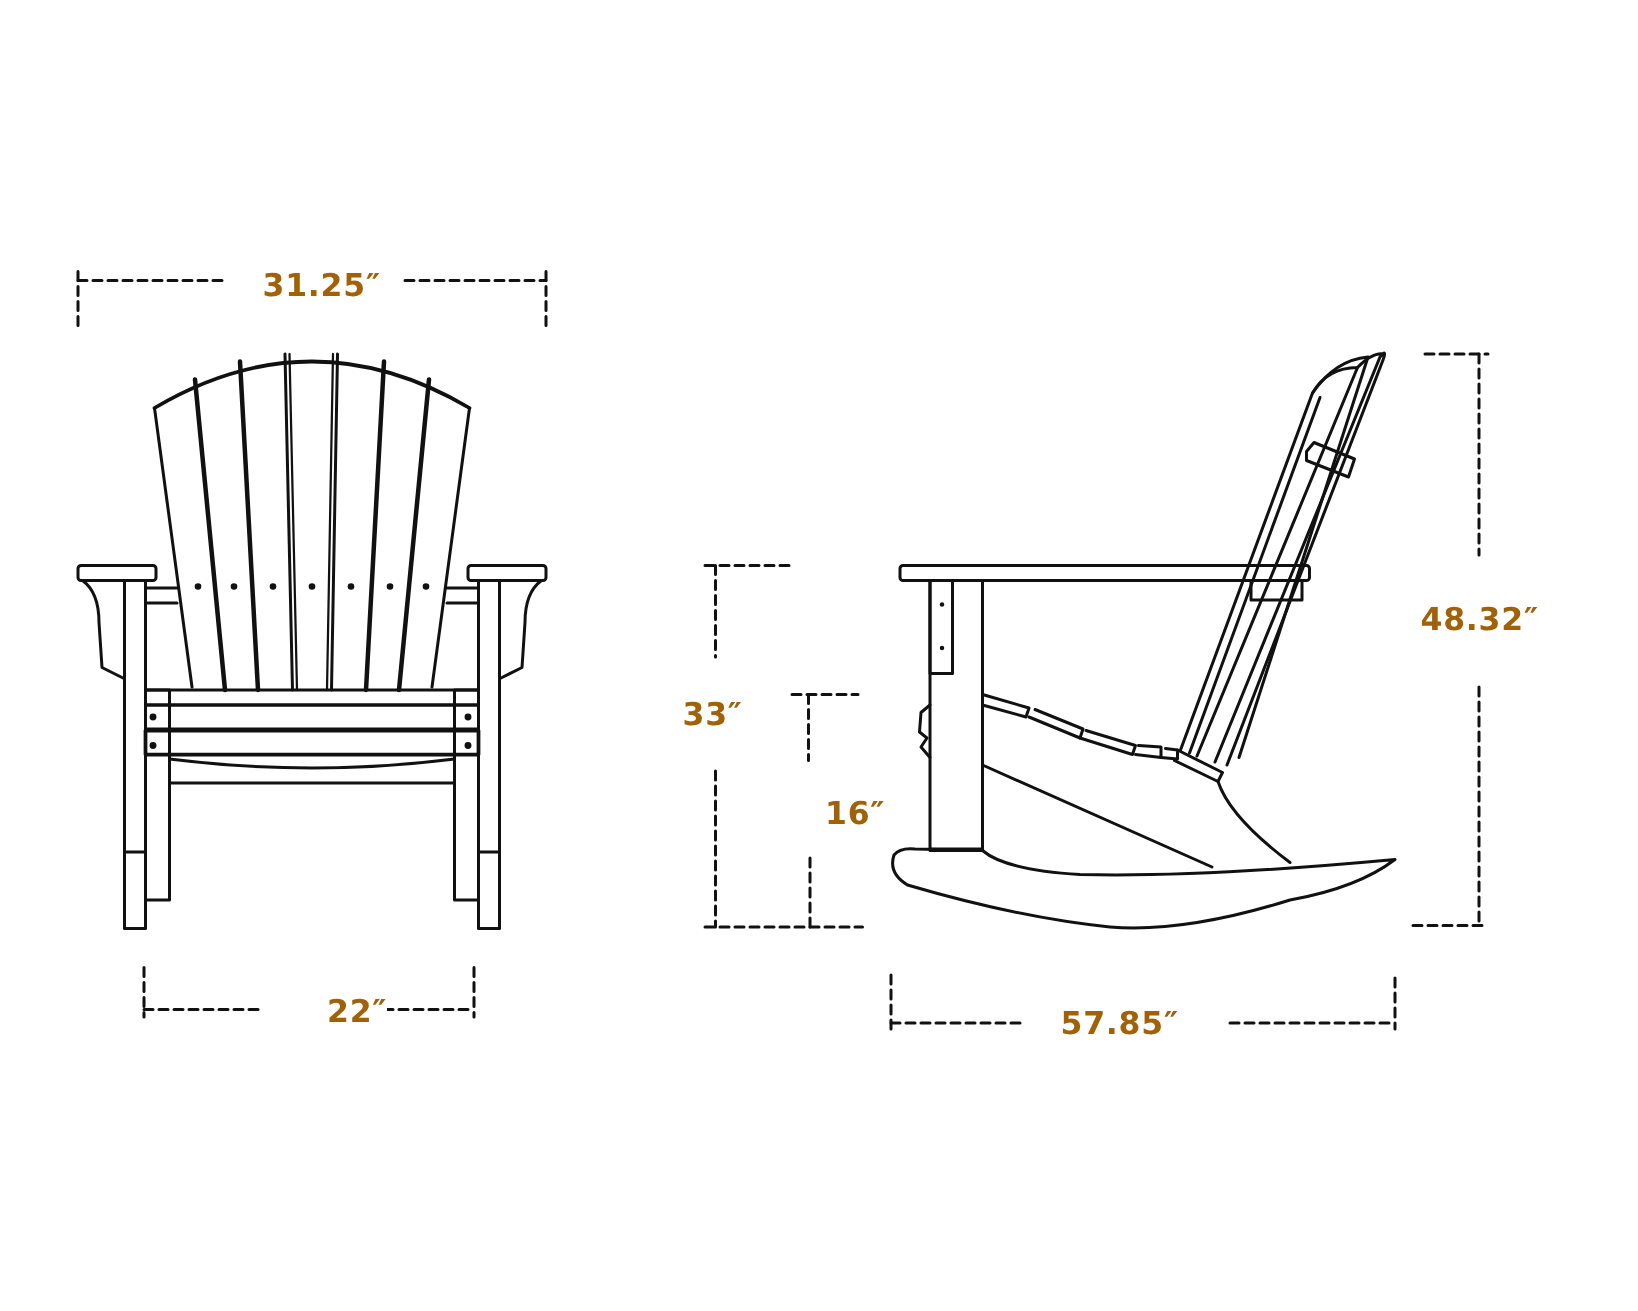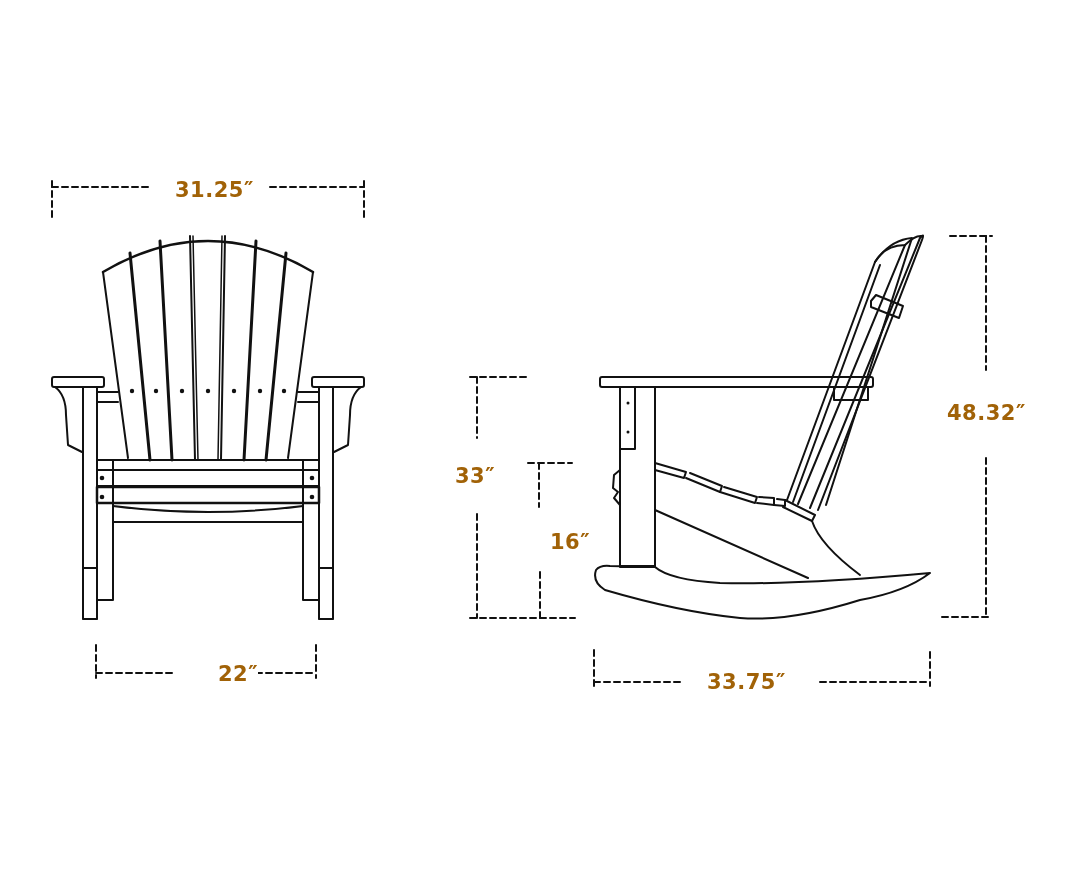--- a/index.html
+++ b/index.html
@@ -157,14 +157,14 @@
         <line x1="930" y1="652" x2="930" y2="686"></line>
       </g>
     </g>
   </svg>
 
   <span class="label" style="left:175px; top:180px;">31.25″</span>
   <span class="label" style="left:218px; top:664px;">22″</span>
   <span class="label" style="left:455px; top:466px;">33″</span>
   <span class="label" style="left:522px; top:532px;margin-left:28px;">16″</span>
   <span class="label" style="left:947px; top:403px;">48.32″</span>
-  <span class="label" style="left:707px; top:672px;">33.75″</span>
+  <span class="label" style="left:707px; top:672px;">57.85″</span>
 </div>
 
 </body></html>

